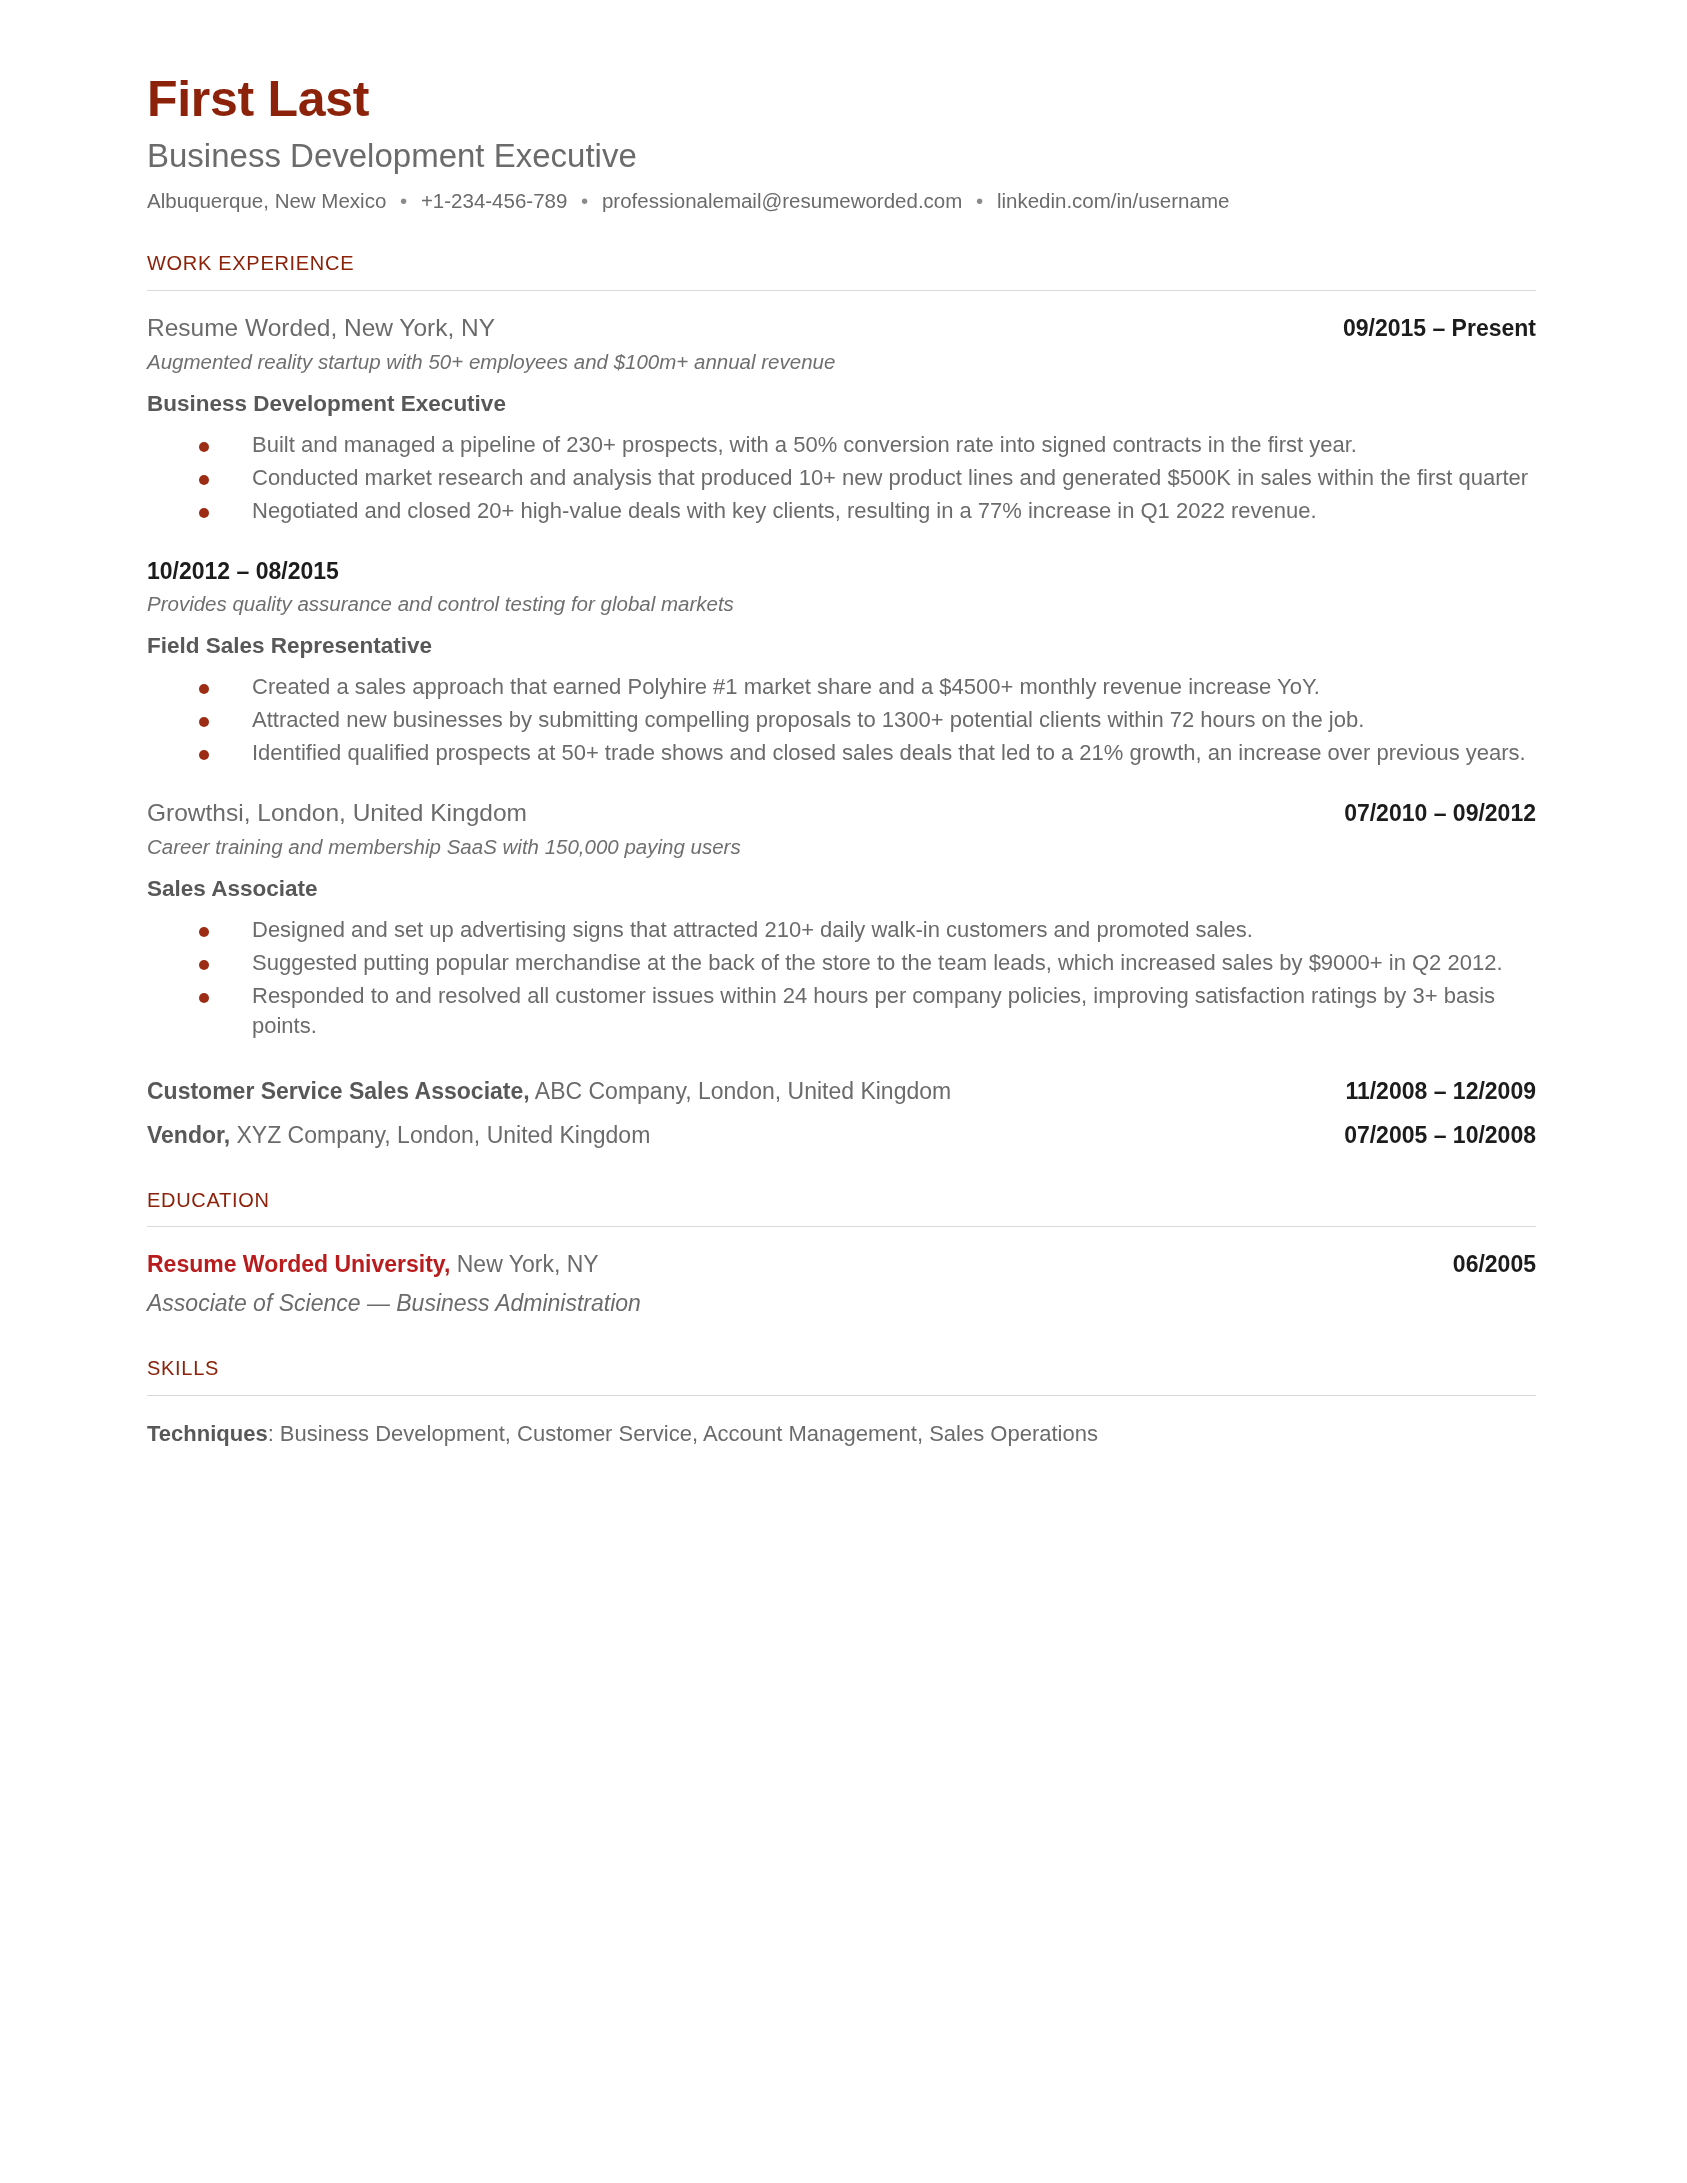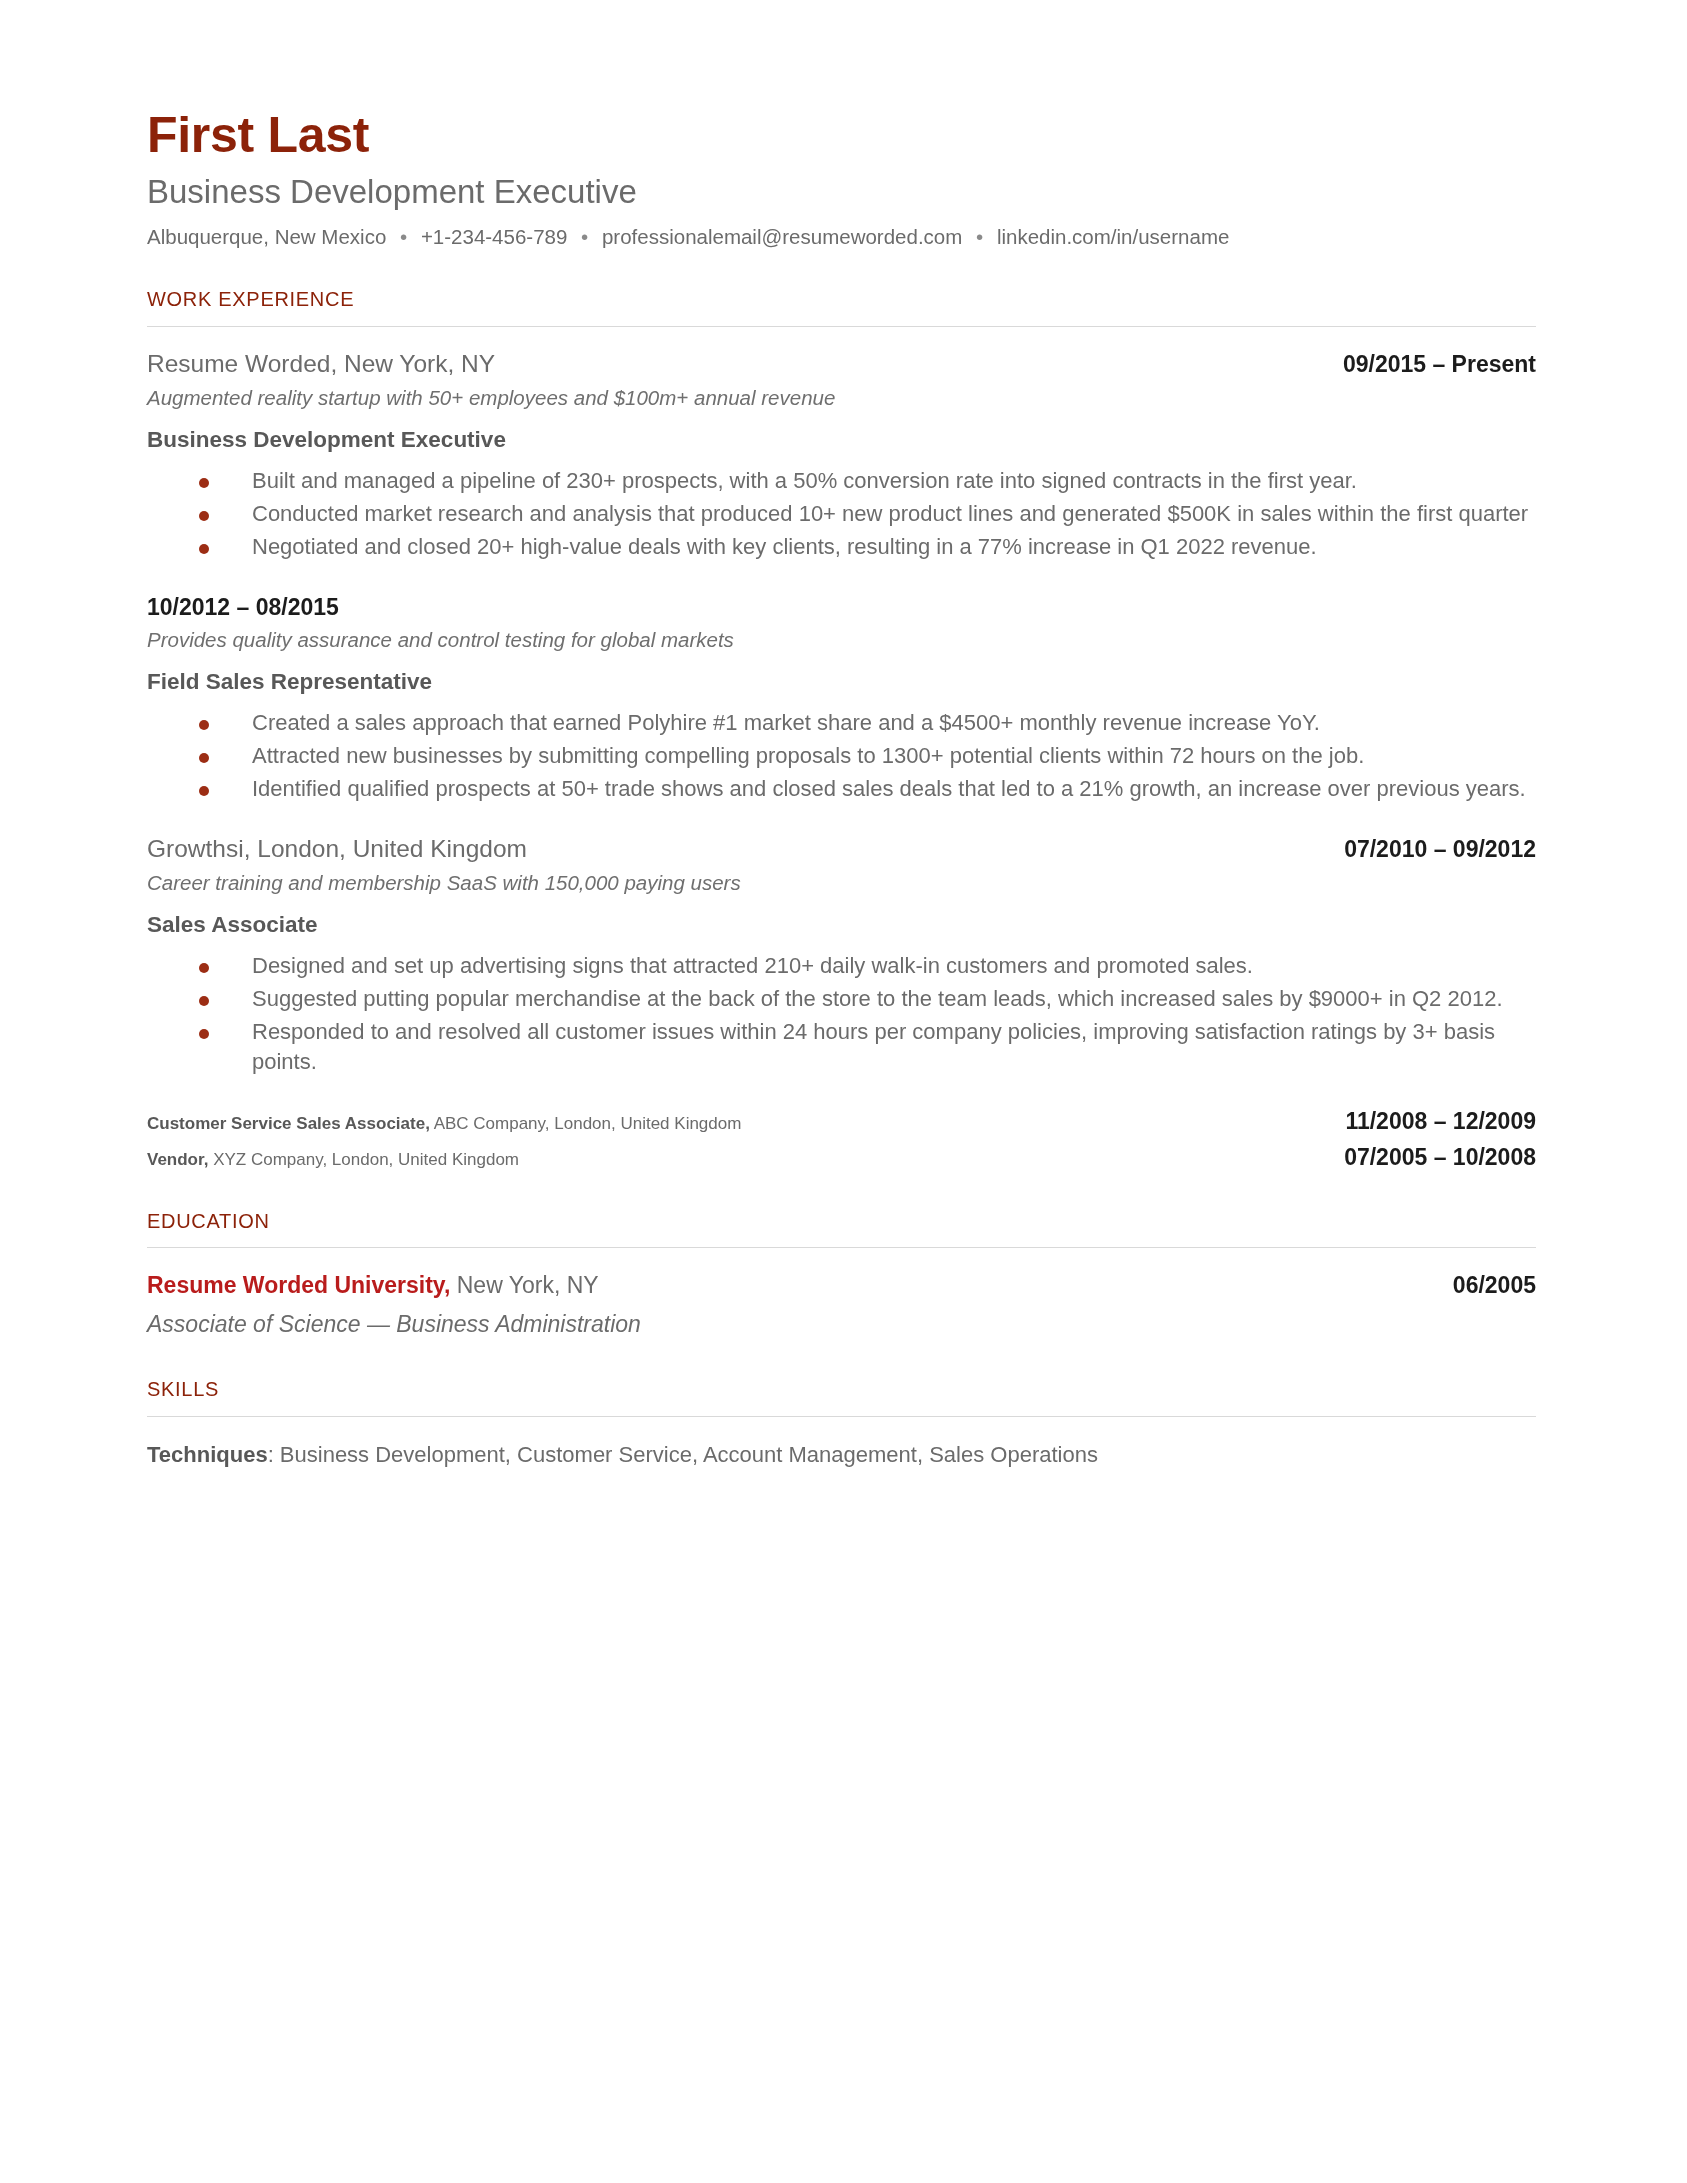--- a/index.html
+++ b/index.html
@@ -13,21 +13,21 @@
     font-family: "Liberation Sans", sans-serif;
     -webkit-font-smoothing: antialiased;
   }
 
   .page {
     position: relative;
     width: 1687px;
     height: 2183px;
     background: #ffffff;
     box-sizing: border-box;
-    padding: 108px 151px 0 147px;
+    padding: 72px 151px 0 147px;
   }
 
   
   .name {
     font-size: 50px;
     font-weight: bold;
     color: #8C2209;
     letter-spacing: -0.3px;
     line-height: 1.08;
     margin: 0 0 10.6px 0;
@@ -139,21 +139,21 @@
 
   
   .compact {
     display: flex;
     align-items: baseline;
     justify-content: space-between;
     gap: 20px;
     margin-top: 4px;
   }
   .compact-text {
-    font-size: 17px;
+    font-size: 23px;
     color: #6b6b6b;
     line-height: 1.36;
     flex: 1 1 auto;
     margin-top: 8px;
   }
   .compact-text b {
     color: #585858;
     font-weight: bold;
   }
   .compact-first {

